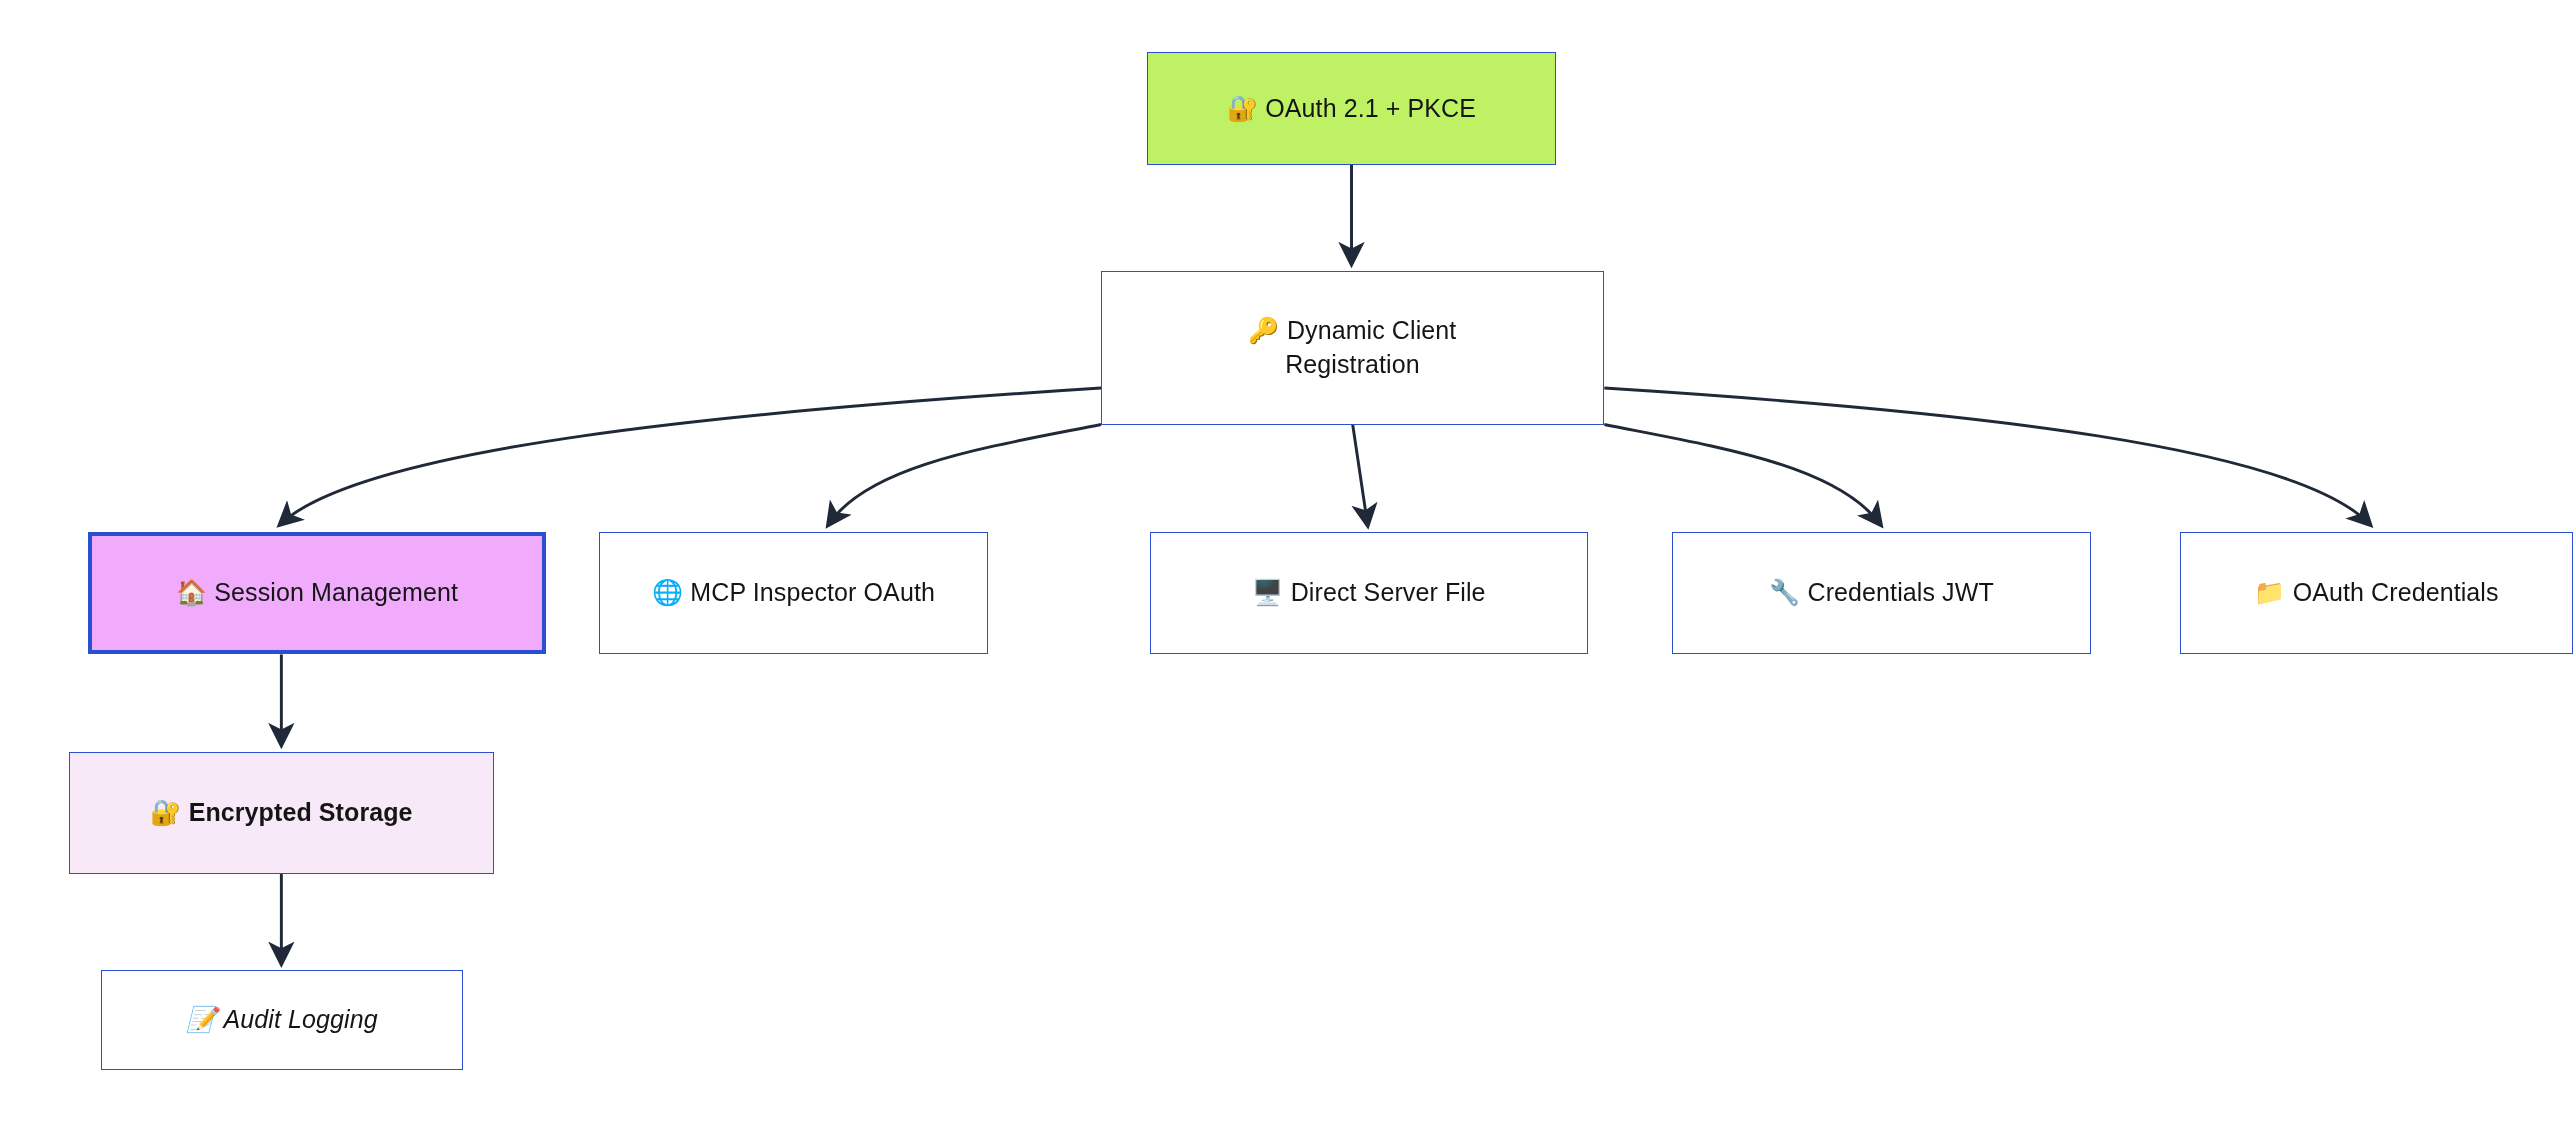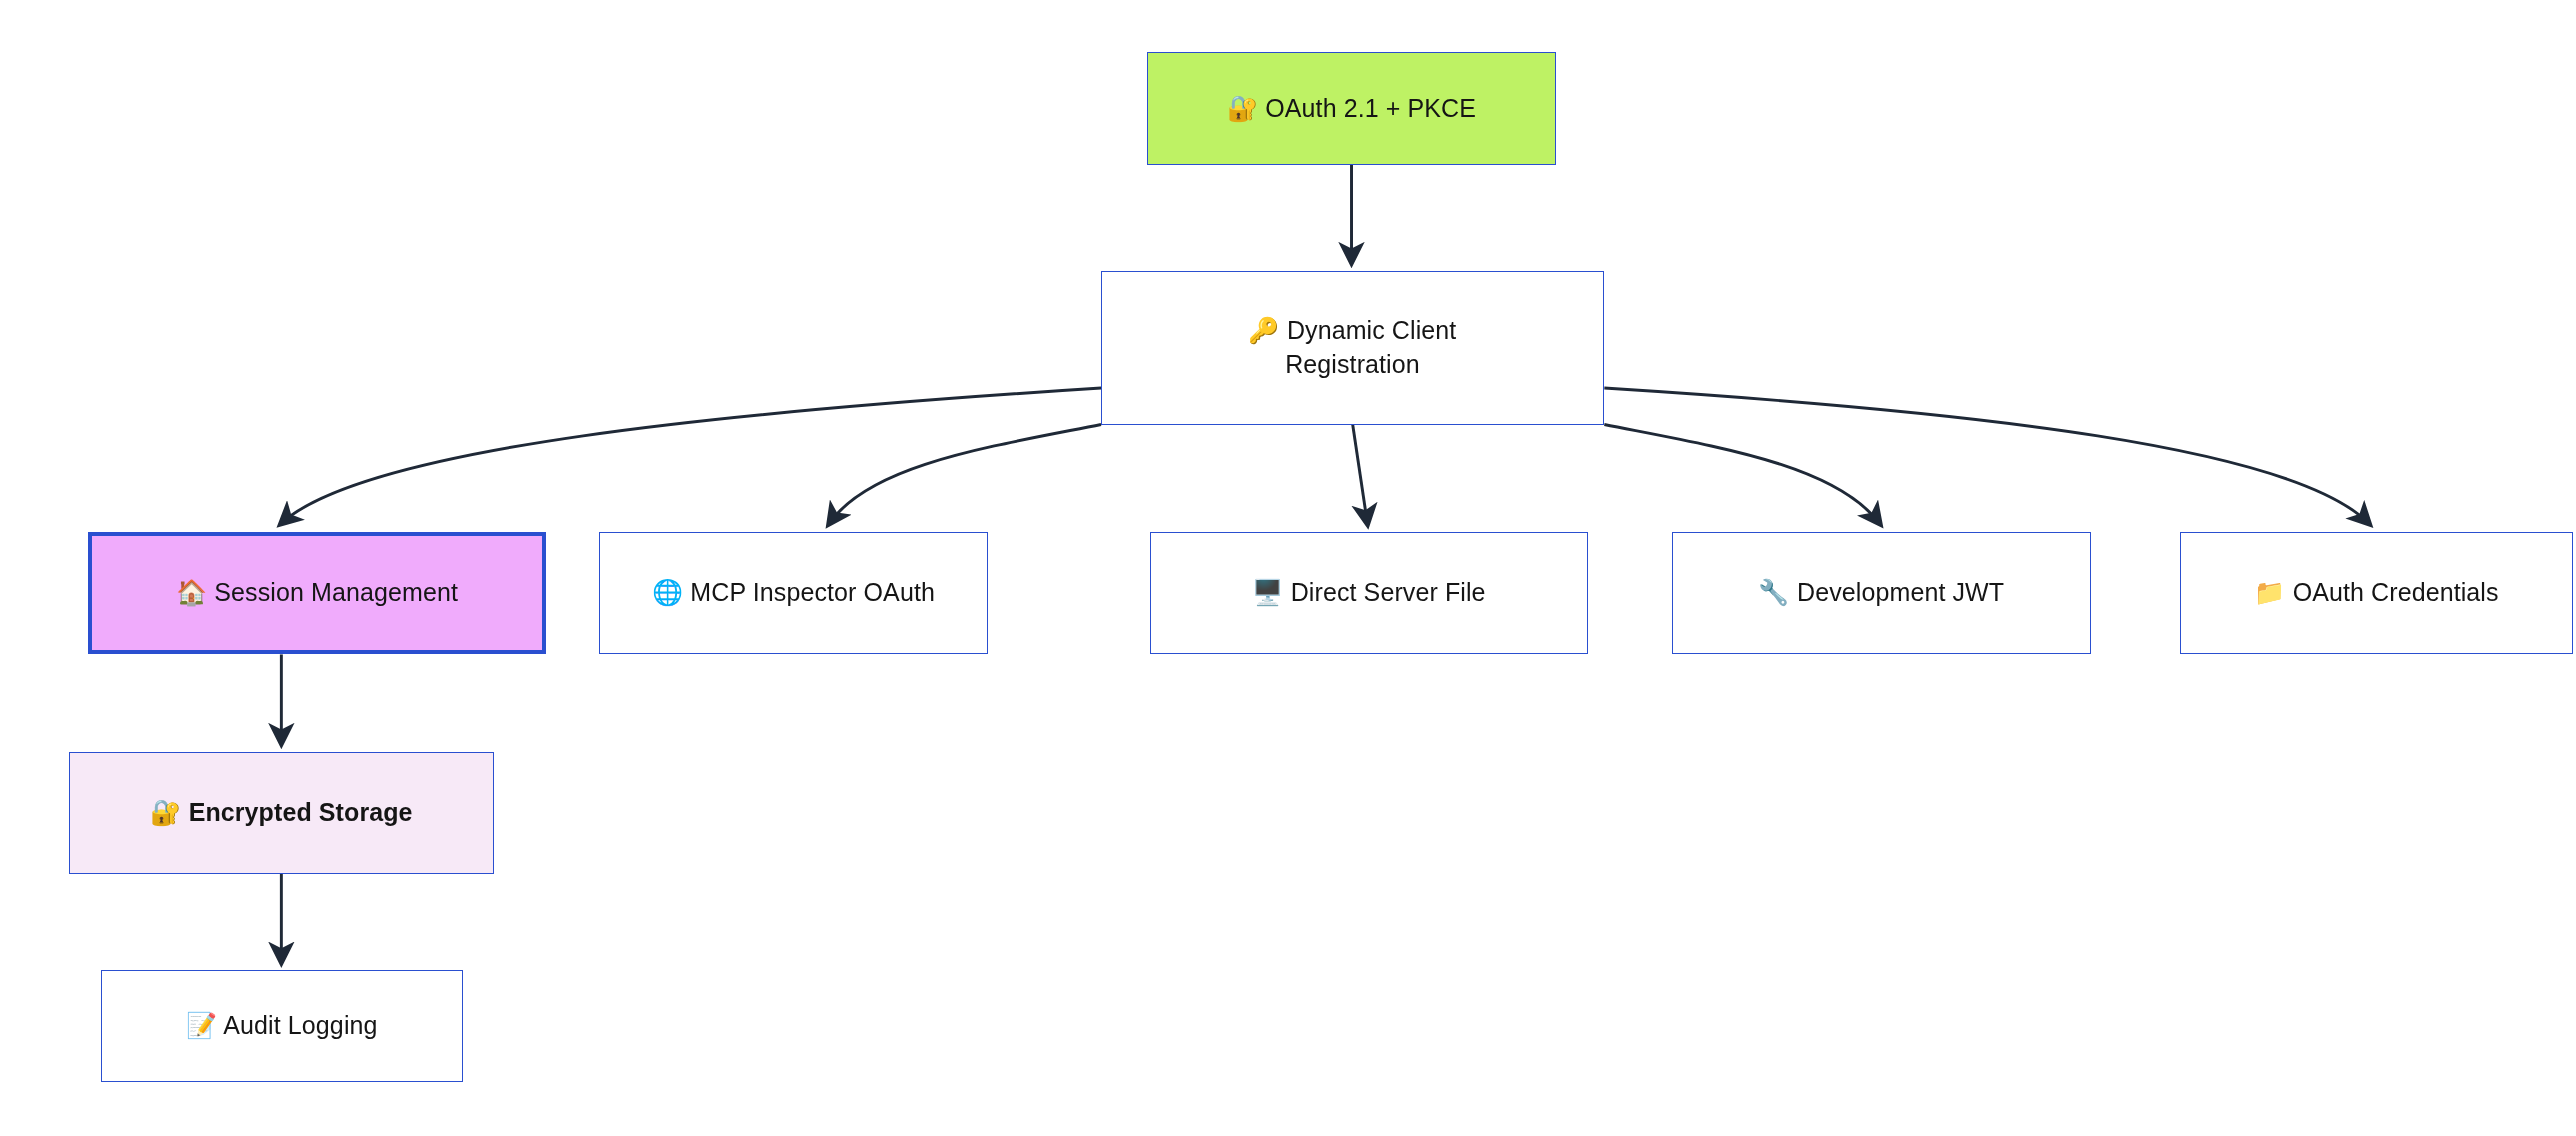--- a/index.html
+++ b/index.html
@@ -97,29 +97,29 @@
 
   <div class="node node-plain" style="left:599px; top:532px; width:389px; height:122px;">
     <span class="label">🌐 MCP Inspector OAuth</span>
   </div>
 
   <div class="node node-plain" style="left:1150px; top:532px; width:438px; height:122px;">
     <span class="label">🖥️ Direct Server File</span>
   </div>
 
   <div class="node node-plain" style="left:1672px; top:532px; width:419px; height:122px;">
-    <span class="label">🔧 Development JWT</span>
+    <span class="label">🔧 Credentials JWT</span>
   </div>
 
   <div class="node node-plain" style="left:2180px; top:532px; width:393px; height:122px;">
     <span class="label">📁 OAuth Credentials</span>
   </div>
 
   <div class="node node-storage" style="left:69px; top:752px; width:425px; height:122px;">
     <span class="label">🔐 Encrypted Storage</span>
   </div>
 
-  <div class="node node-plain" style="left:101px; top:970px; width:362px; height:112px;">
+  <div class="node node-plain" style="left:101px; top:970px; width:362px; height:100px;font-style:italic;">
     <span class="label">📝 Audit Logging</span>
   </div>
 
 </div>
 
 
 </body></html>

